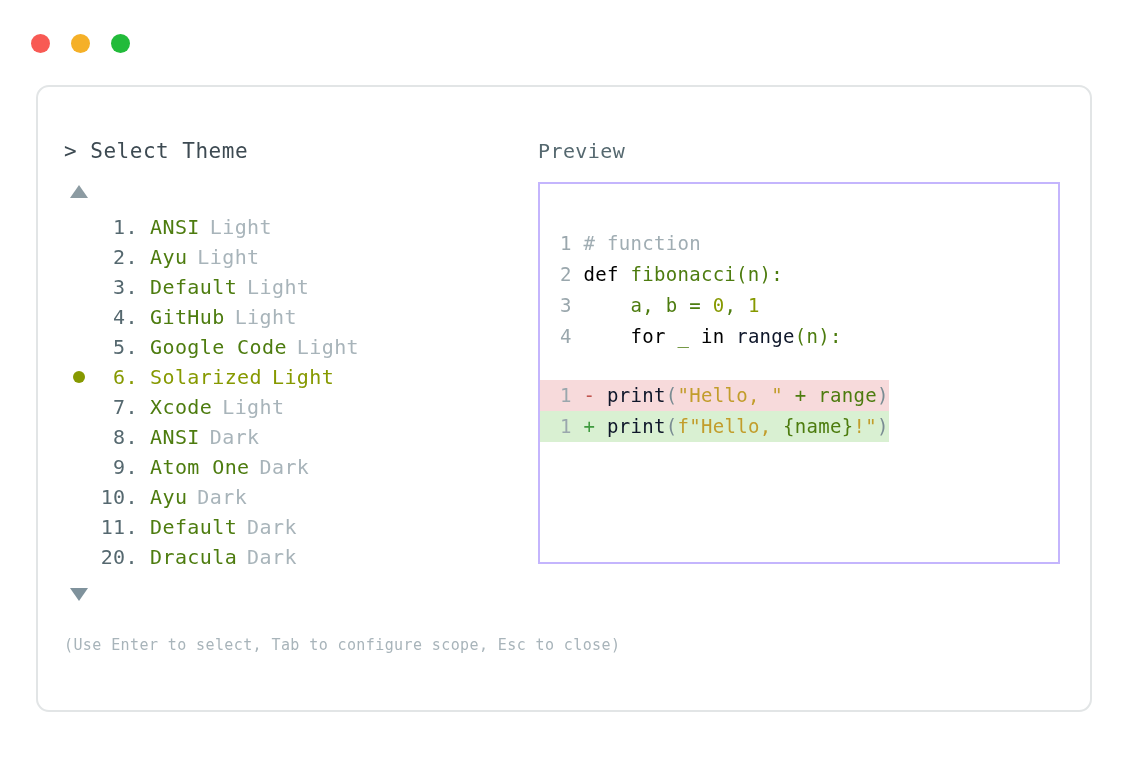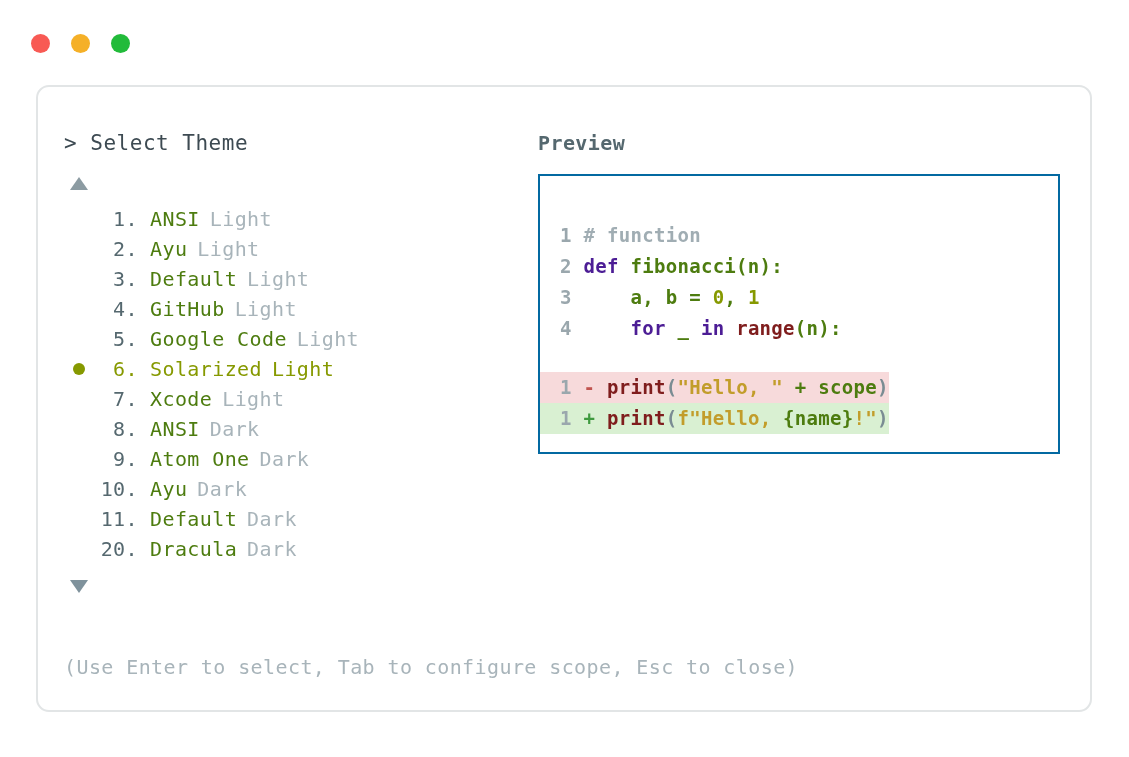--- a/index.html
+++ b/index.html
@@ -45,21 +45,21 @@
     width: 1056px;
     height: 627px;
     box-sizing: border-box;
     background: #ffffff;
     border: 2px solid #e2e5e6;
     border-radius: 13px;
   }
 
   .panes {
     position: absolute;
-    left: 0; top: 4px;
+    left: 0; top: 12px;
     width: 100%;
     height: 100%;
   }
 
   
   .left-pane {
     position: absolute;
     left: 26px;
     top: 38px;
     width: 460px;
@@ -138,52 +138,51 @@
   .theme-row.selected .row-variant {
     color: #869900;
   }
 
   
   .right-pane {
     position: absolute;
     left: 500px;
     top: 38px;
     width: 528px;
-    font-weight: bold;
   }
   .preview-label {
     font-size: 20px;
     letter-spacing: 0.4px;
     color: #55686f;
     line-height: 28px;
   }
   .preview-box {
     margin-top: 17px;
     width: 522px;
-    height: 280px;
+    height: 382px;
     box-sizing: border-box;
-    border: 2px solid #0369a1;
+    border: 2px solid #c4b5fd;
     background: #ffffff;
     padding: 44px 0 0 20px;
   }
   .code-line {
     font-size: 19px;
     line-height: 31px;
     white-space: pre;
     letter-spacing: 0.3px;
   }
   .ln {
     color: #9aa7ad;
   }
   .code-gap { height: 28px; }
 
   
   .t-comment { color: #a0adb3; }
-  .t-keyword { color: #4c1d95; }
-  .t-func    { color: #7f1d1d; }
+  .t-keyword { color: #000000; }
+  .t-func    { color: #0f172a; }
   .t-plain   { color: #4d7c0f; }
   .t-number  { color: #869900; }
   .t-string  { color: #c29d2b; }
   .t-punc    { color: #7a8c93; }
 
   .diff-line {
     font-size: 19px;
     line-height: 31px;
     white-space: pre;
     letter-spacing: 0.3px;
@@ -194,25 +193,24 @@
   .diff-del { background: #f7dadb; }
   .diff-add { background: #d9f0d2; }
   .diff-marker-del { color: #c0544f; }
   .diff-marker-add { color: #3f9a3f; }
 
   
   .footer-hint {
     position: absolute;
     left: 26px;
     top: 537px;
-    font-size: 20px;
+    font-size: 15px;
     letter-spacing: 0.4px;
     color: #a8b4ba;
     white-space: pre;
-    margin-top: 27px;
   }
 </style>
 </head>
 <body>
 
 <div class="titlebar">
   <span class="dot dot-red"></span>
   <span class="dot dot-amber"></span>
   <span class="dot dot-green"></span>
 </div>
@@ -327,21 +325,21 @@
         <div class="code-line"><span class="ln">2</span><span> </span><span class="t-keyword">def</span><span class="t-plain"> fibonacci(n):</span></div>
 
         <div class="code-line"><span class="ln">3</span><span> </span><span class="t-plain">    a, b = </span><span class="t-number">0</span><span class="t-plain">, </span><span class="t-number">1</span></div>
 
         <div class="code-line"><span class="ln">4</span><span> </span><span class="t-plain">    </span><span class="t-keyword">for</span><span class="t-plain"> _ </span><span class="t-keyword">in</span><span class="t-plain"> </span><span class="t-func">range</span><span class="t-plain">(n):</span></div>
 
 
 
         <div class="code-gap"></div>
 
-        <div><span class="diff-line diff-del"><span class="ln">1</span><span> </span><span class="diff-marker-del">-</span><span> </span><span class="t-func">print</span><span class="t-punc">(</span><span class="t-string">"Hello, "</span><span class="t-plain"> + scope</span><span class="t-punc">)</span></span></div>
+        <div><span class="diff-line diff-del"><span class="ln">1</span><span> </span><span class="diff-marker-del">-</span><span> </span><span class="t-func">print</span><span class="t-punc">(</span><span class="t-string">"Hello, "</span><span class="t-plain"> + range</span><span class="t-punc">)</span></span></div>
 
         <div><span class="diff-line diff-add"><span class="ln">1</span><span> </span><span class="diff-marker-add">+</span><span> </span><span class="t-func">print</span><span class="t-punc">(</span><span class="t-string">f"Hello, </span><span class="t-plain">{name}</span><span class="t-string">!</span><span class="t-string">"</span><span class="t-punc">)</span></span></div>
 
       </div>
     </div>
 
     <div class="footer-hint">(Use Enter to select, Tab to configure scope, Esc to close)</div>
 
   </div>
 </div>

